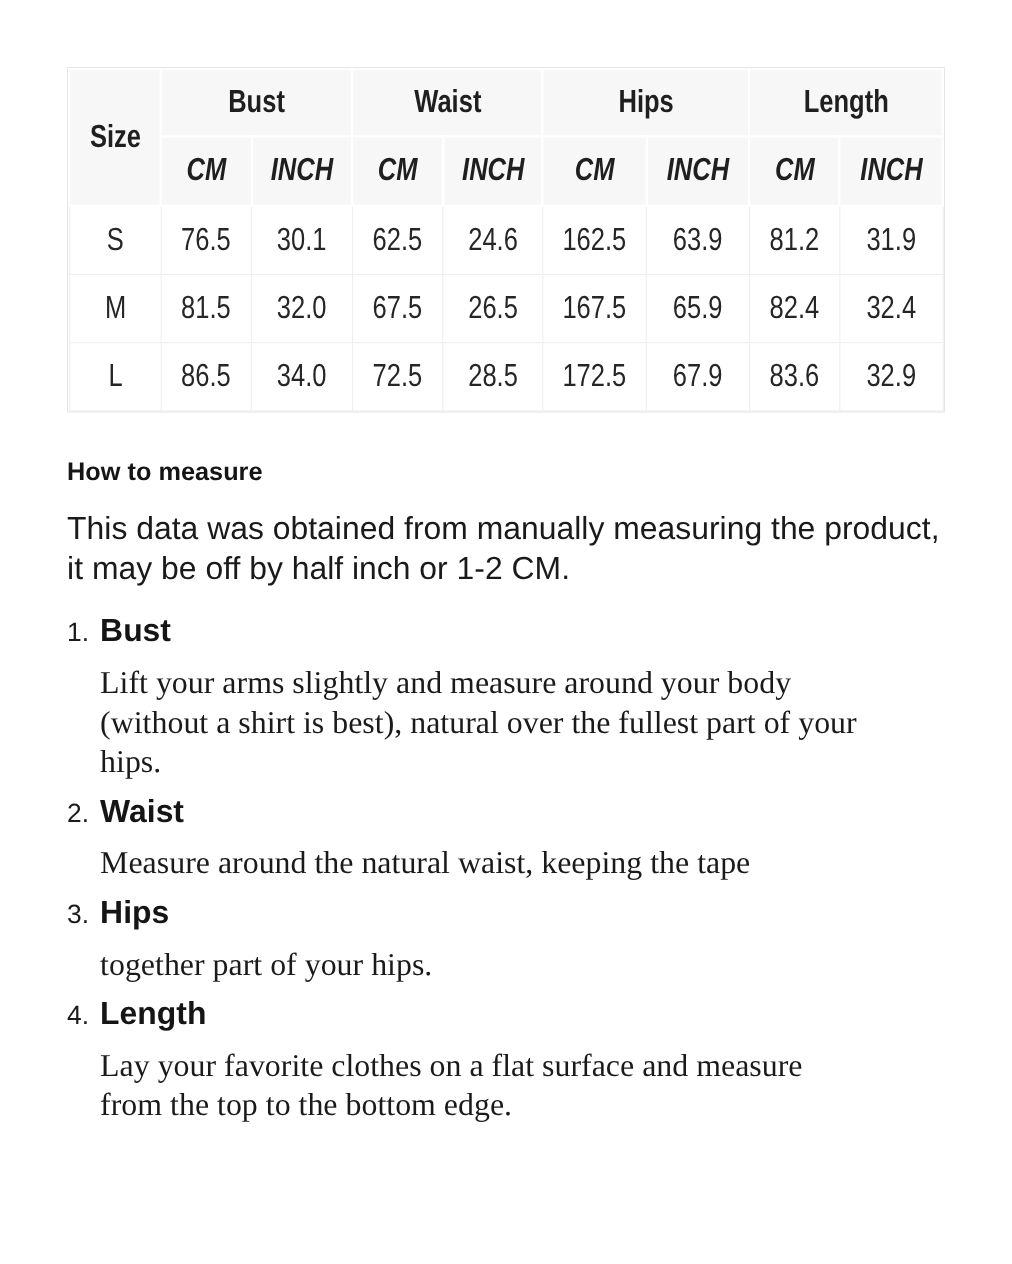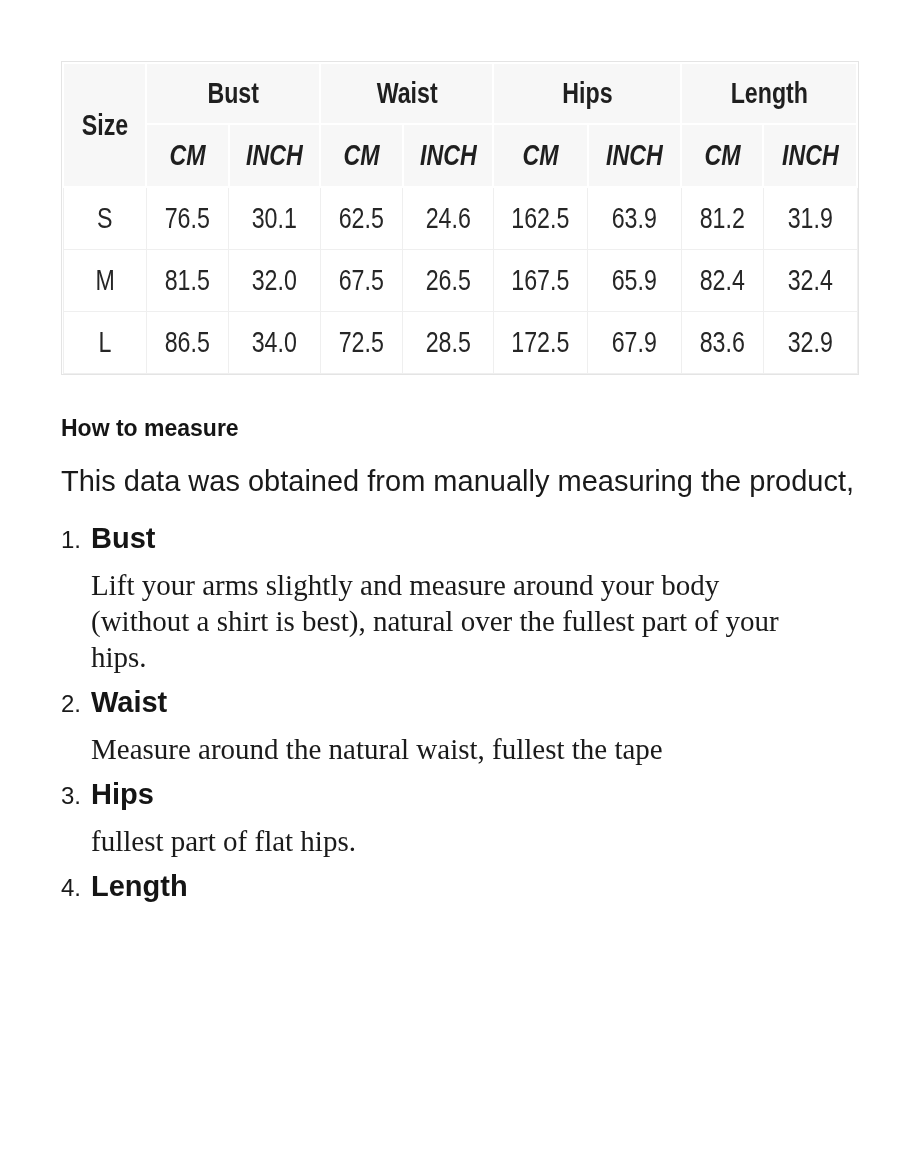--- a/index.html
+++ b/index.html
@@ -107,20 +107,21 @@
         </tr>
       </tbody>
     </table>
   </div>
 
   <section>
     <h2 class="htm-heading">How to measure</h2>
 
     <div class="intro">
       <div class="intro-line">This data was obtained from manually measuring the product,</div>
+      <div class="intro-line">it may be off by half inch or 1-2 CM.</div>
     </div>
 
     <div class="steps">
 
       <div class="step">
         <div class="step-head">
           <span class="step-num">1.</span>
           <span class="step-title">Bust</span>
         </div>
         <div class="step-desc">
@@ -129,37 +130,41 @@
           <div class="desc-line">hips.</div>
         </div>
       </div>
 
       <div class="step">
         <div class="step-head">
           <span class="step-num">2.</span>
           <span class="step-title">Waist</span>
         </div>
         <div class="step-desc">
-          <div class="desc-line">Measure around the natural waist, fullest the tape</div>
+          <div class="desc-line">Measure around the natural waist, keeping the tape</div>
         </div>
       </div>
 
       <div class="step">
         <div class="step-head">
           <span class="step-num">3.</span>
           <span class="step-title">Hips</span>
         </div>
         <div class="step-desc">
-          <div class="desc-line">fullest part of flat hips.</div>
+          <div class="desc-line">together part of your hips.</div>
         </div>
       </div>
 
       <div class="step">
         <div class="step-head">
           <span class="step-num">4.</span>
           <span class="step-title">Length</span>
+        </div>
+        <div class="step-desc">
+          <div class="desc-line">Lay your favorite clothes on a flat surface and measure</div>
+          <div class="desc-line">from the top to the bottom edge.</div>
         </div>
       </div>
 
     </div>
   </section>
 
 </div>
 
 </body></html>

